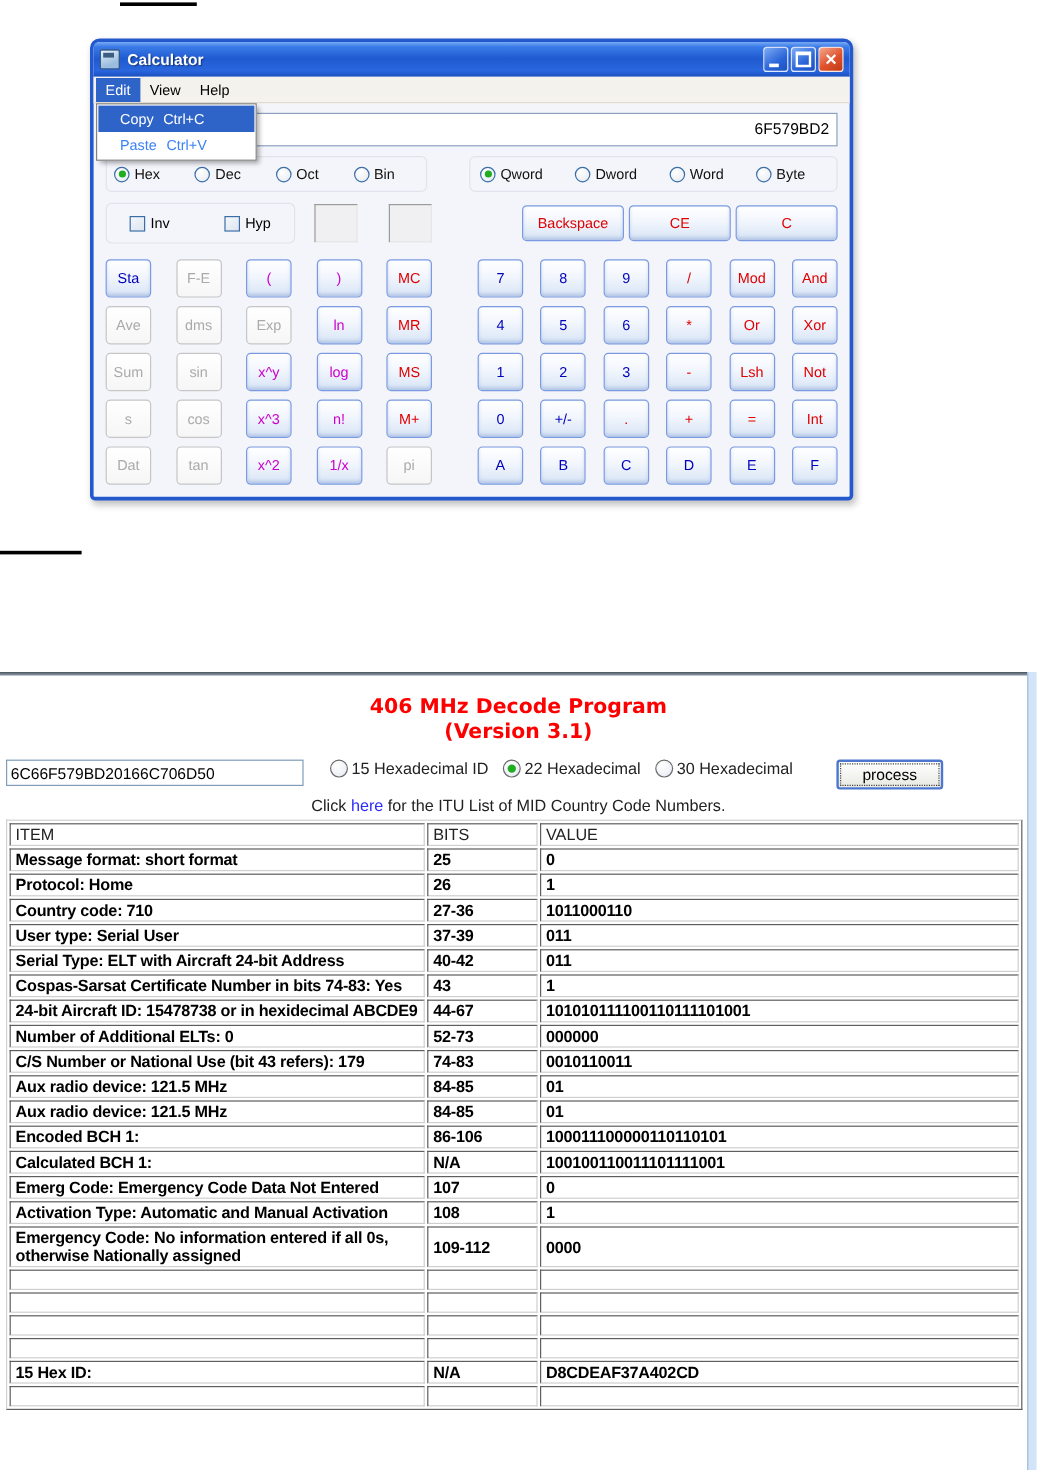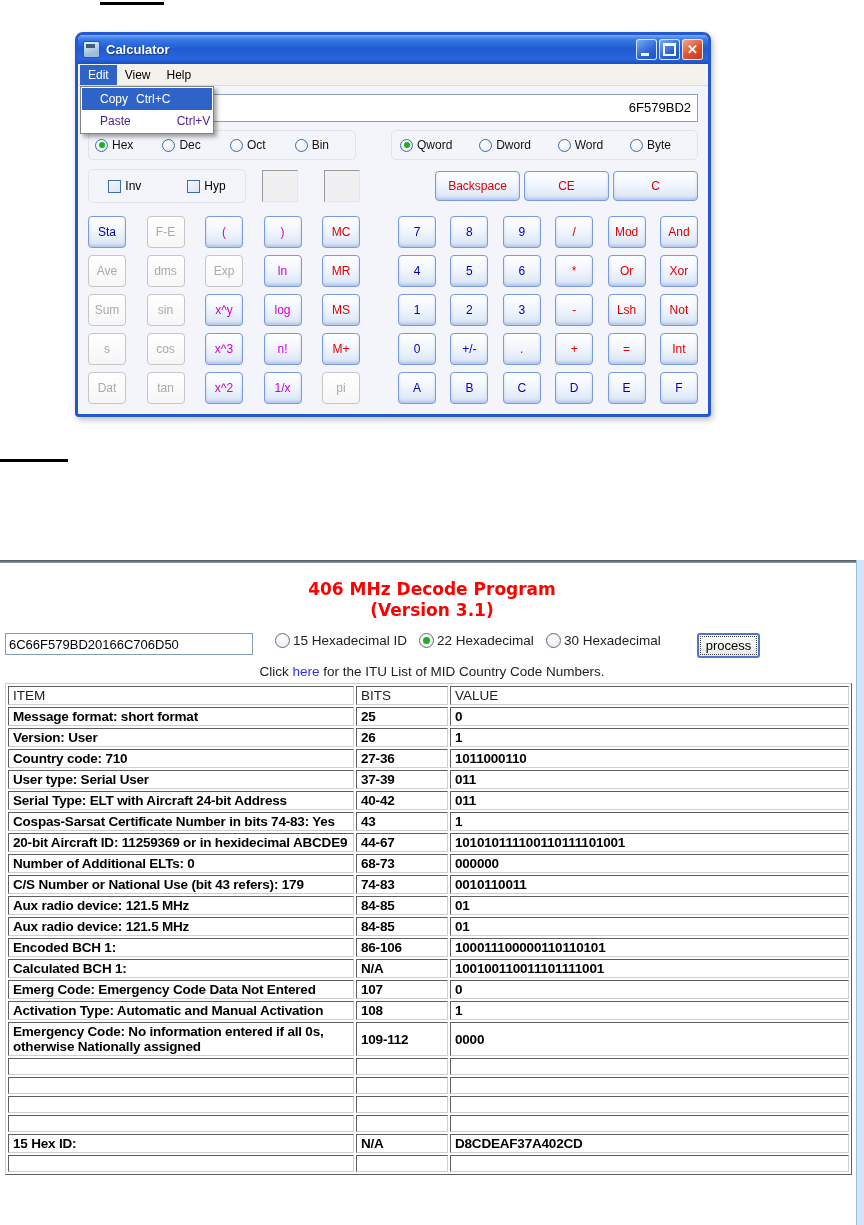--- a/index.html
+++ b/index.html
@@ -19,21 +19,21 @@
   .win-btn.min,.win-btn.max{background:linear-gradient(145deg,#7cabf4,#2a64d8 60%,#1e52c0);}
   .win-btn.min i{position:absolute;left:4px;bottom:3px;width:8px;height:3px;background:#fff;}
   .win-btn.max i{width:9px;height:8px;border:2px solid #fff;border-top-width:3px;}
   .win-btn.close{background:linear-gradient(145deg,#f2a78e,#e0512c 55%,#bf3a17);color:#fff;font-size:13px;font-weight:bold;line-height:1;}
   .menubar{height:21px;background:#f3f2ec;border-bottom:1px solid #e0ddd0;display:flex;align-items:center;padding-left:2px;font-size:12px;}
   .menu-item{padding:3px 8px;color:#000;cursor:default;}
   .menu-item.active{background:#2e64c8;color:#fff;}
   .dropdown{position:absolute;left:2px;top:51px;width:130px;background:#fff;border:1px solid #828282;box-shadow:3px 3px 4px rgba(0,0,0,.35);z-index:20;padding:1px;}
   .dd-item{height:22px;display:flex;align-items:center;padding-left:18px;font-size:12px;color:#000;}
   .dd-item.active{background:#2e64c8;color:#fff;}
-  .dd-item.disabled{color:#4c1d95;gap:38px;}
+  .dd-item.disabled{color:#3b82f6;}
   .dd-shortcut{margin-left:8px;}
   .calc-body{padding:8px 10px 10px;}
   .display{height:26px;border:1px solid #8aa0bd;background:#fff;text-align:right;line-height:26px;padding-right:6px;font-size:13px;color:#000;}
   .radio-row{display:flex;gap:7px;margin-top:8px;}
   .groupbox{border:1px solid #dfe3ec;border-radius:5px;height:30px;display:flex;align-items:center;box-sizing:border-box;}
   .base-group{width:268px;justify-content:space-between;padding:0 26px 0 6px;}
   .word-group{flex:1;justify-content:space-between;padding:0 26px 0 8px;margin-left:28px;}
   .radio-item{display:flex;align-items:center;gap:4px;font-size:12px;color:#111;}
   .radio{width:13px;height:13px;border-radius:50%;border:1px solid #3a6ea5;background:radial-gradient(circle at 35% 30%,#fff,#e4e9f2);box-sizing:border-box;display:flex;align-items:center;justify-content:center;flex:none;}
   .radio .dot{width:6px;height:6px;border-radius:50%;background:#1fae1f;display:none;}
@@ -63,21 +63,21 @@
   .nav-item{color:#fff;font-weight:bold;font-size:13px;cursor:default;}
   .nav-strip{height:3px;background:linear-gradient(#49535d,#93a0ac);margin-right:8px;}
   .page-title{text-align:center;color:#ff0000;font-weight:bold;font-size:17px;line-height:21px;margin-top:16px;font-family:"DejaVu Sans",sans-serif;}
   .controls{display:flex;align-items:flex-start;margin-top:12px;padding-left:5px;height:26px;}
   .hex-input{width:248px;height:22px;border:1px solid #7f9db9;font-family:"Liberation Sans",sans-serif;font-size:13px;padding:0 3px;box-sizing:border-box;}
   .fmt-radios{display:flex;align-items:center;margin-left:22px;gap:12px;}
   .radio-item.web{font-size:13.5px;gap:3px;color:#222;}
   .radio-item.web .radio{width:15px;height:15px;border-color:#6a6a6a;}
   .radio-item.web .radio .dot{width:7px;height:7px;}
   .process-btn{margin-left:36px;border:2px solid #4d76cf;border-radius:3px;background:linear-gradient(#ffffff,#e9e9e3);padding:1px;cursor:default;}
-  .pb-inner{display:block;border:1px dotted #444;padding:1px 5px;font-size:13px;font-family:"Liberation Sans",sans-serif;}
+  .pb-inner{display:block;border:1px dotted #444;padding:1px 18px;font-size:13px;font-family:"Liberation Sans",sans-serif;}
   .itu-line{text-align:center;font-size:13.5px;margin-top:5px;color:#222;}
   .link{color:#2c2cfa;cursor:pointer;}
   .decode-table{margin:4px 0 0 5px;width:847px;border-collapse:separate;border-spacing:2px;border:1px solid;border-color:#cfcfcf #5e5e5e #5e5e5e #cfcfcf;background:#fff;table-layout:fixed;}
   .decode-table td{border:1px solid;border-color:#5e5e5e #cfcfcf #cfcfcf #5e5e5e;padding:1px 4px;font-size:13.5px;line-height:15px;overflow:hidden;vertical-align:middle;}
   .decode-table thead td{font-weight:normal;color:#222;}
   .decode-table tbody td{font-weight:bold;color:#000;letter-spacing:-0.2px;}
   .col-item{width:336px;}
   .col-bits{width:82px;}
   tr.empty td{height:13px;}
 </style>
@@ -293,21 +293,21 @@
       </tr>
     </thead>
     <tbody>
 
     <tr>
         <td class="col-item">Message format: short format</td>
         <td class="col-bits">25</td>
         <td class="col-value">0</td>
       </tr>
         <tr>
-        <td class="col-item">Version: User</td>
+        <td class="col-item">Protocol: Home</td>
         <td class="col-bits">26</td>
         <td class="col-value">1</td>
       </tr>
         <tr>
         <td class="col-item">Country code: 710</td>
         <td class="col-bits">27-36</td>
         <td class="col-value">1011000110</td>
       </tr>
         <tr>
         <td class="col-item">User type: Serial User</td>
@@ -318,27 +318,27 @@
         <td class="col-item">Serial Type: ELT with Aircraft 24-bit Address</td>
         <td class="col-bits">40-42</td>
         <td class="col-value">011</td>
       </tr>
         <tr>
         <td class="col-item">Cospas-Sarsat Certificate Number in bits 74-83: Yes</td>
         <td class="col-bits">43</td>
         <td class="col-value">1</td>
       </tr>
         <tr>
-        <td class="col-item">20-bit Aircraft ID: 11259369 or in hexidecimal ABCDE9</td>
+        <td class="col-item">24-bit Aircraft ID: 15478738 or in hexidecimal ABCDE9</td>
         <td class="col-bits">44-67</td>
         <td class="col-value">101010111100110111101001</td>
       </tr>
         <tr>
         <td class="col-item">Number of Additional ELTs: 0</td>
-        <td class="col-bits">68-73</td>
+        <td class="col-bits">52-73</td>
         <td class="col-value">000000</td>
       </tr>
         <tr>
         <td class="col-item">C/S Number or National Use (bit 43 refers): 179</td>
         <td class="col-bits">74-83</td>
         <td class="col-value">0010110011</td>
       </tr>
         <tr>
         <td class="col-item">Aux radio device: 121.5 MHz</td>
         <td class="col-bits">84-85</td>

